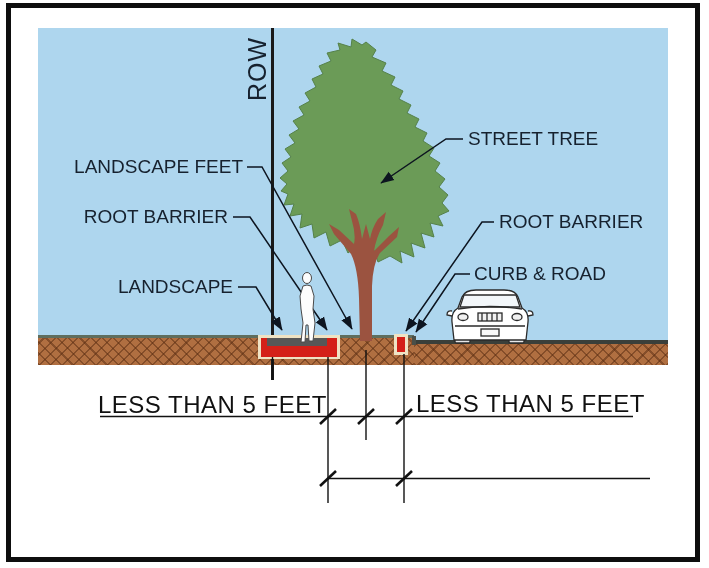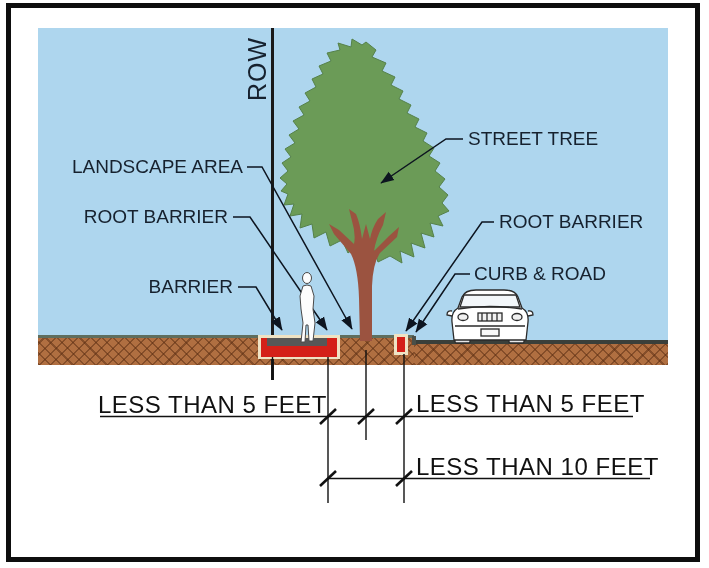--- a/index.html
+++ b/index.html
@@ -145,23 +145,22 @@
         <line x1="487" y1="313" x2="487" y2="321"></line>
       <line x1="492" y1="313" x2="492" y2="321"></line>
         <line x1="497" y1="313" x2="497" y2="321"></line>
       <rect x="481" y="329" width="18" height="7" fill="#fafafa"></rect>
       <path d="M452,311 Q447,310 447,315 L452,316" fill="#fff"></path>
       <path d="M528,311 Q533,310 533,315 L528,316" fill="#fff"></path>
       <line x1="455" y1="326" x2="525" y2="326"></line>
     </g>
   </svg>
 
-  <div class="callout right-align" style="left:40px;top:156px;width:203px;">LANDSCAPE AREA</div>
+  <div class="callout right-align" style="left:40px;top:156px;width:203px;">LANDSCAPE FEET</div>
   <div class="callout right-align" style="left:40px;top:206px;width:188px;">ROOT BARRIER</div>
-  <div class="callout right-align" style="left:40px;top:276px;width:193px;">BARRIER</div>
+  <div class="callout right-align" style="left:40px;top:276px;width:193px;">LANDSCAPE</div>
   <div class="callout" style="left:468px;top:128px;">STREET TREE</div>
   <div class="callout" style="left:499px;top:211px;">ROOT BARRIER</div>
   <div class="callout" style="left:474px;top:263px;">CURB &amp; ROAD</div>
 
   <div class="dim-text" style="left:98px;top:394px;">LESS THAN 5 FEET</div>
   <div class="dim-text" style="left:416px;top:393px;">LESS THAN 5 FEET</div>
-  <div class="dim-text" style="left:416px;top:456px;">LESS THAN 10 FEET</div>
 </div>
 
 </body></html>

